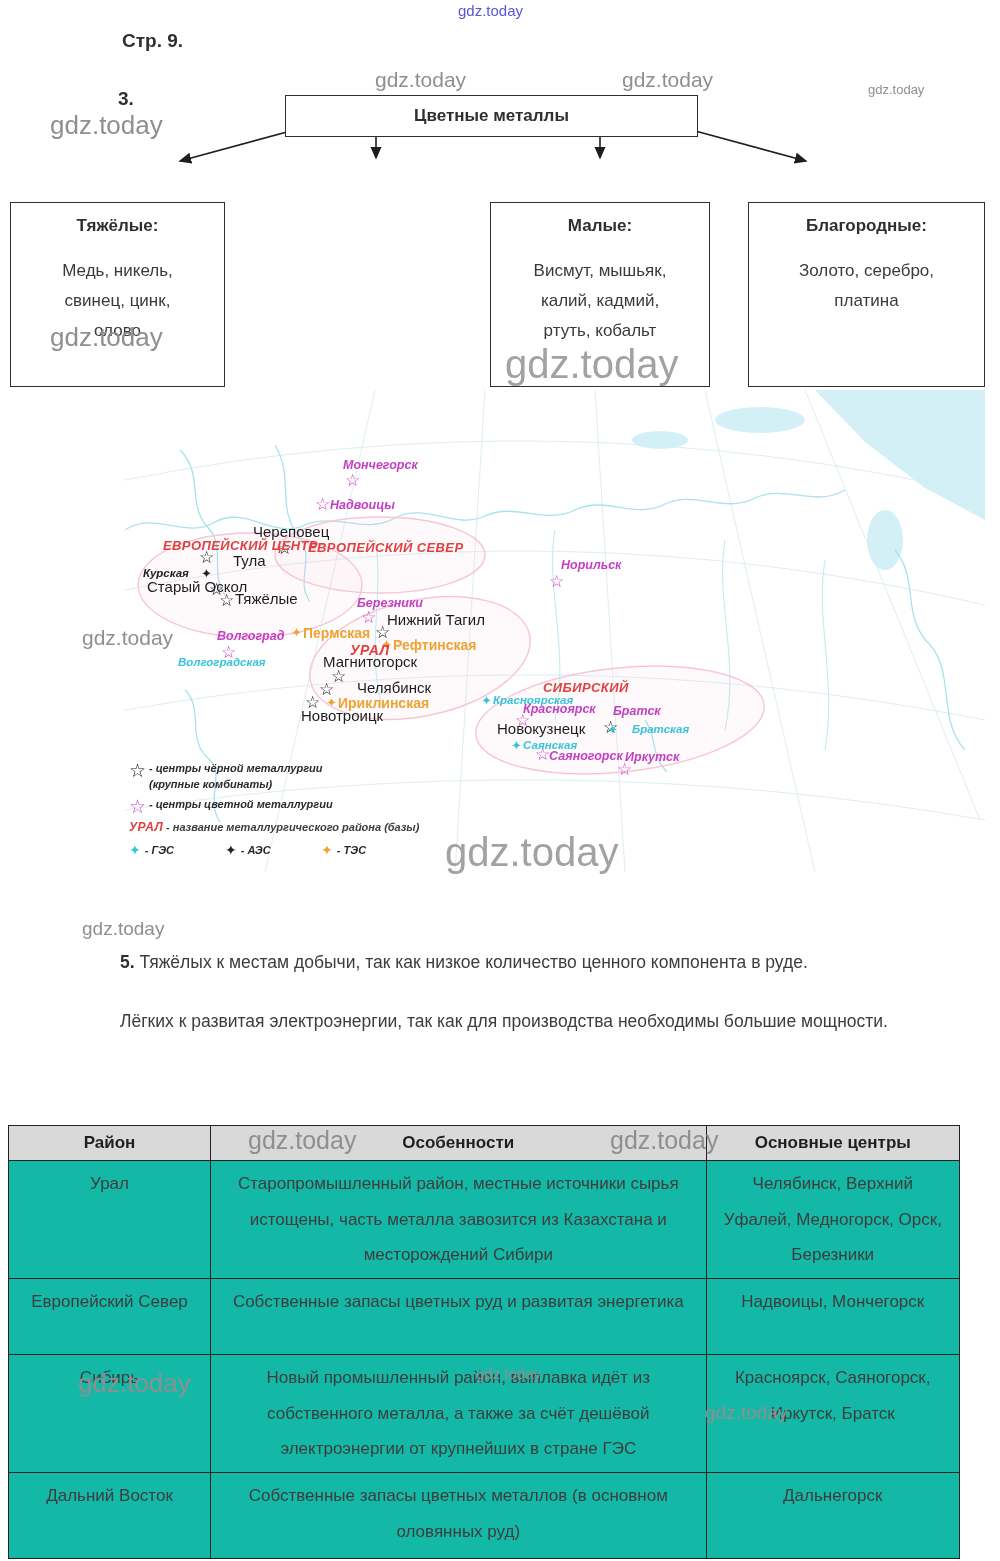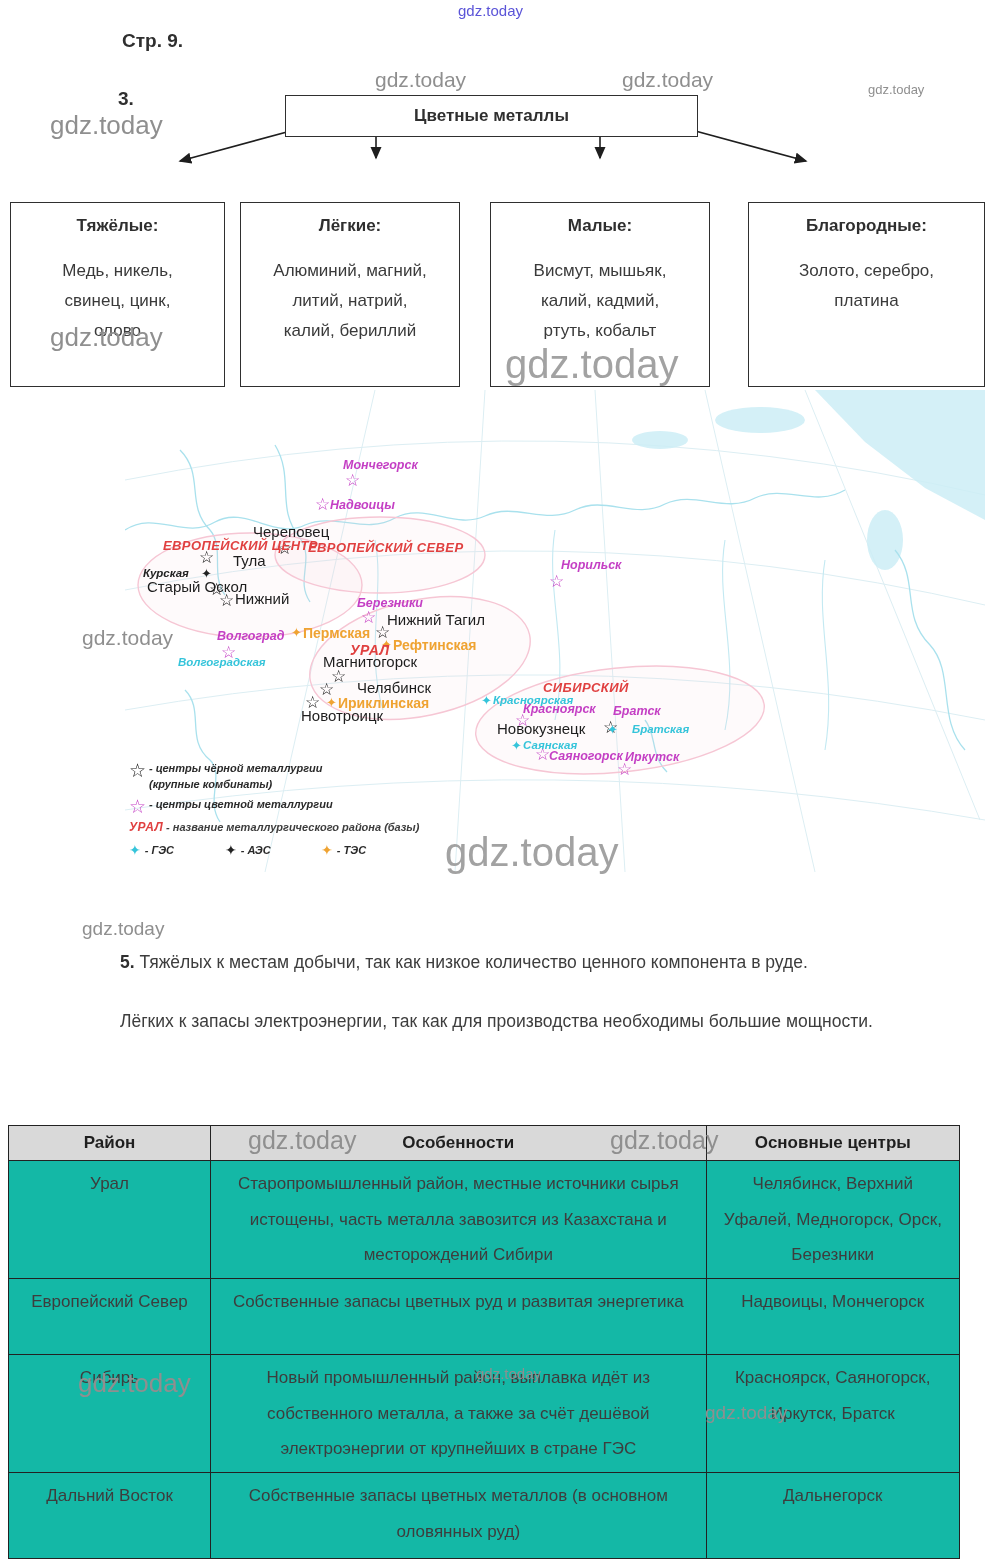--- a/index.html
+++ b/index.html
@@ -97,26 +97,20 @@
     <line x1="600" y1="42" x2="600" y2="63" stroke="#1e1e1e" stroke-width="1.6" marker-end="url(#ah)"></line>
     <line x1="688" y1="34" x2="806" y2="66" stroke="#1e1e1e" stroke-width="1.6" marker-end="url(#ah)"></line>
   </svg>
 
   <div class="dbox cat-box" style="left:10px;width:215px;">
     <div class="ttl">Тяжёлые:</div>
     <div class="body pre">Медь, никель,
 свинец, цинк,
 олово</div>
   </div>
-  <div class="dbox cat-box" style="left:240px;width:220px;">
-    <div class="ttl">Лёгкие:</div>
-    <div class="body pre">Алюминий, магний,
-литий, натрий,
-калий, бериллий</div>
-  </div>
   <div class="dbox cat-box" style="left:490px;width:220px;">
     <div class="ttl">Малые:</div>
     <div class="body pre">Висмут, мышьяк,
 калий, кадмий,
 ртуть, кобальт</div>
   </div>
   <div class="dbox cat-box" style="left:748px;width:237px;">
     <div class="ttl">Благородные:</div>
     <div class="body pre">Золото, серебро,
 платина</div>
@@ -166,21 +160,21 @@
     <span class="mlbl lbl-nf" style="left:218px;top:68px;">Мончегорск</span>
     <span class="mlbl lbl-nf" style="left:205px;top:108px;">Надвоицы</span>
     <span class="mlbl lbl-city" style="left:128px;top:133px;">Череповец</span>
     <span class="mlbl lbl-region pre" style="left:38px;top:148px;">ЕВРОПЕЙСКИЙ
 ЦЕНТР</span>
     <span class="mlbl lbl-city" style="left:108px;top:162px;">Тула</span>
     <span class="mlbl lbl-region" style="left:183px;top:150px;">ЕВРОПЕЙСКИЙ СЕВЕР</span>
     <span class="mlbl lbl-aes" style="left:18px;top:176px;">Курская</span>
     <span class="mlbl lbl-city pre" style="left:22px;top:188px;">Старый
 Оскол</span>
-    <span class="mlbl lbl-city" style="left:110px;top:200px;">Нижний</span>
+    <span class="mlbl lbl-city" style="left:110px;top:200px;">Тяжёлые</span>
     <span class="mlbl lbl-nf" style="left:232px;top:206px;">Березники</span>
     <span class="mlbl lbl-city" style="left:262px;top:221px;">Нижний Тагил</span>
     <span class="mlbl lbl-tes" style="left:178px;top:235px;">Пермская</span>
     <span class="mlbl lbl-region" style="left:225px;top:252px;font-size:14px;">УРАЛ</span>
     <span class="mlbl lbl-tes" style="left:268px;top:247px;">Рефтинская</span>
     <span class="mlbl lbl-nf" style="left:92px;top:239px;">Волгоград</span>
     <span class="mlbl lbl-ges" style="left:53px;top:265px;">Волгоградская</span>
     <span class="mlbl lbl-city" style="left:198px;top:263px;">Магнитогорск</span>
     <span class="mlbl lbl-city" style="left:232px;top:289px;">Челябинск</span>
     <span class="mlbl lbl-tes" style="left:213px;top:305px;">Ириклинская</span>
@@ -248,21 +242,21 @@
         <span class="item">
             <span class="spark" style="color:#efa332;">✦</span>
             <span>- ТЭС</span>
           </span>
       </div>
     </div>
   </div>
 
   <div class="sec5">
     <p><span class="num">5.</span> <span>Тяжёлых к местам добычи, так как низкое количество ценного компонента в руде.</span></p>
-    <p>Лёгких к запасы электроэнергии, так как для производства необходимы большие мощности.</p>
+    <p>Лёгких к развитая электроэнергии, так как для производства необходимы большие мощности.</p>
   </div>
 
   <table class="tbl">
     <colgroup>
         <col style="width:207px">
         <col style="width:515px">
         <col style="width:262px">
       </colgroup>
     <thead>
       <tr>

